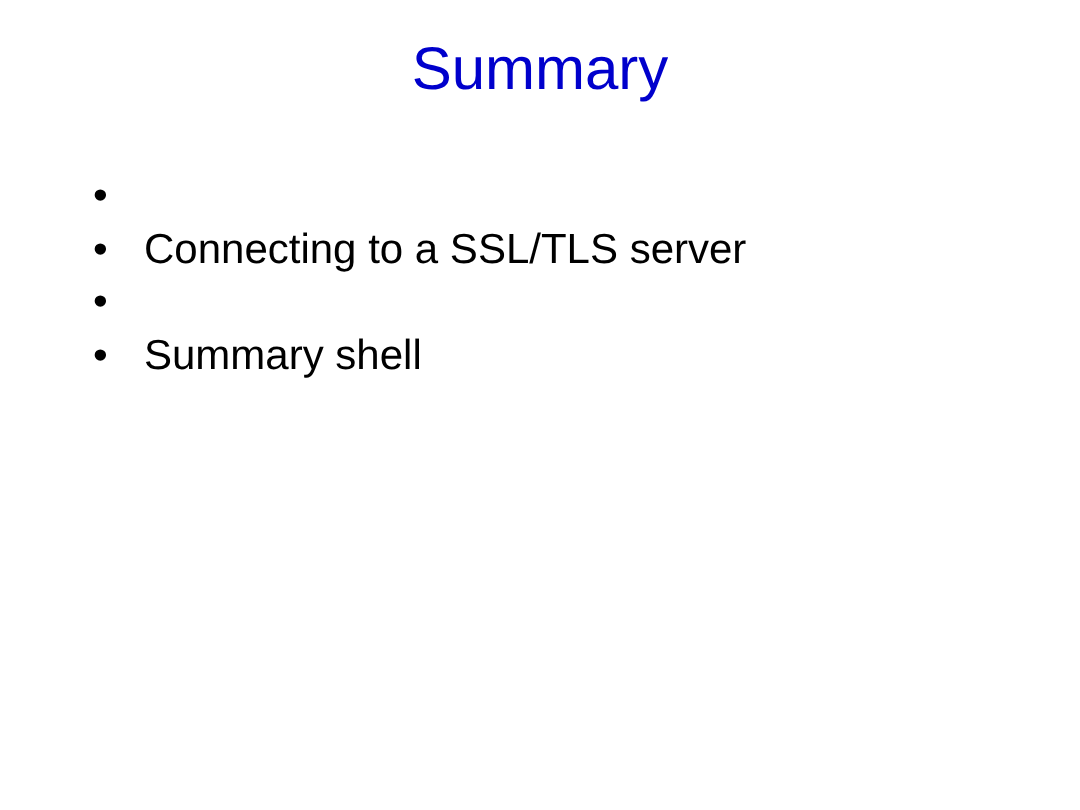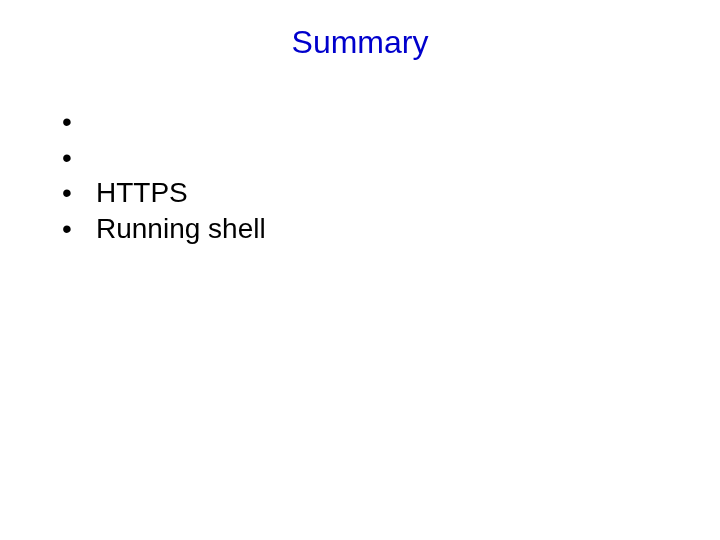--- a/index.html
+++ b/index.html
@@ -12,21 +12,21 @@
       overflow: hidden;
     }
     .slide {
       width: 100%;
       height: 100%;
       box-sizing: border-box;
       padding: 24px 60px 0 60px;
     }
     .title {
       color: #0000cc;
-      font-size: 32px;
+      font-size: 40px;
       text-align: center;
       font-weight: normal;
       margin: 0 0 44px 0;
     }
     .bullets {
       list-style: none;
       padding: 0;
       margin: 0;
     }
     .bullets li {
@@ -49,23 +49,23 @@
 <body>
 
 <div class="slide">
   <h1 class="title">Summary</h1>
   <ul class="bullets">
     <li>
       <span class="dot">•</span>
     </li>
     <li>
       <span class="dot">•</span>
+      <span>Connecting to a SSL/TLS server</span>
     </li>
     <li>
       <span class="dot">•</span>
-      <span>HTTPS</span>
     </li>
     <li>
       <span class="dot">•</span>
-      <span>Running shell</span>
+      <span>Summary shell</span>
     </li>
   </ul>
 </div>
 
 </body></html>

